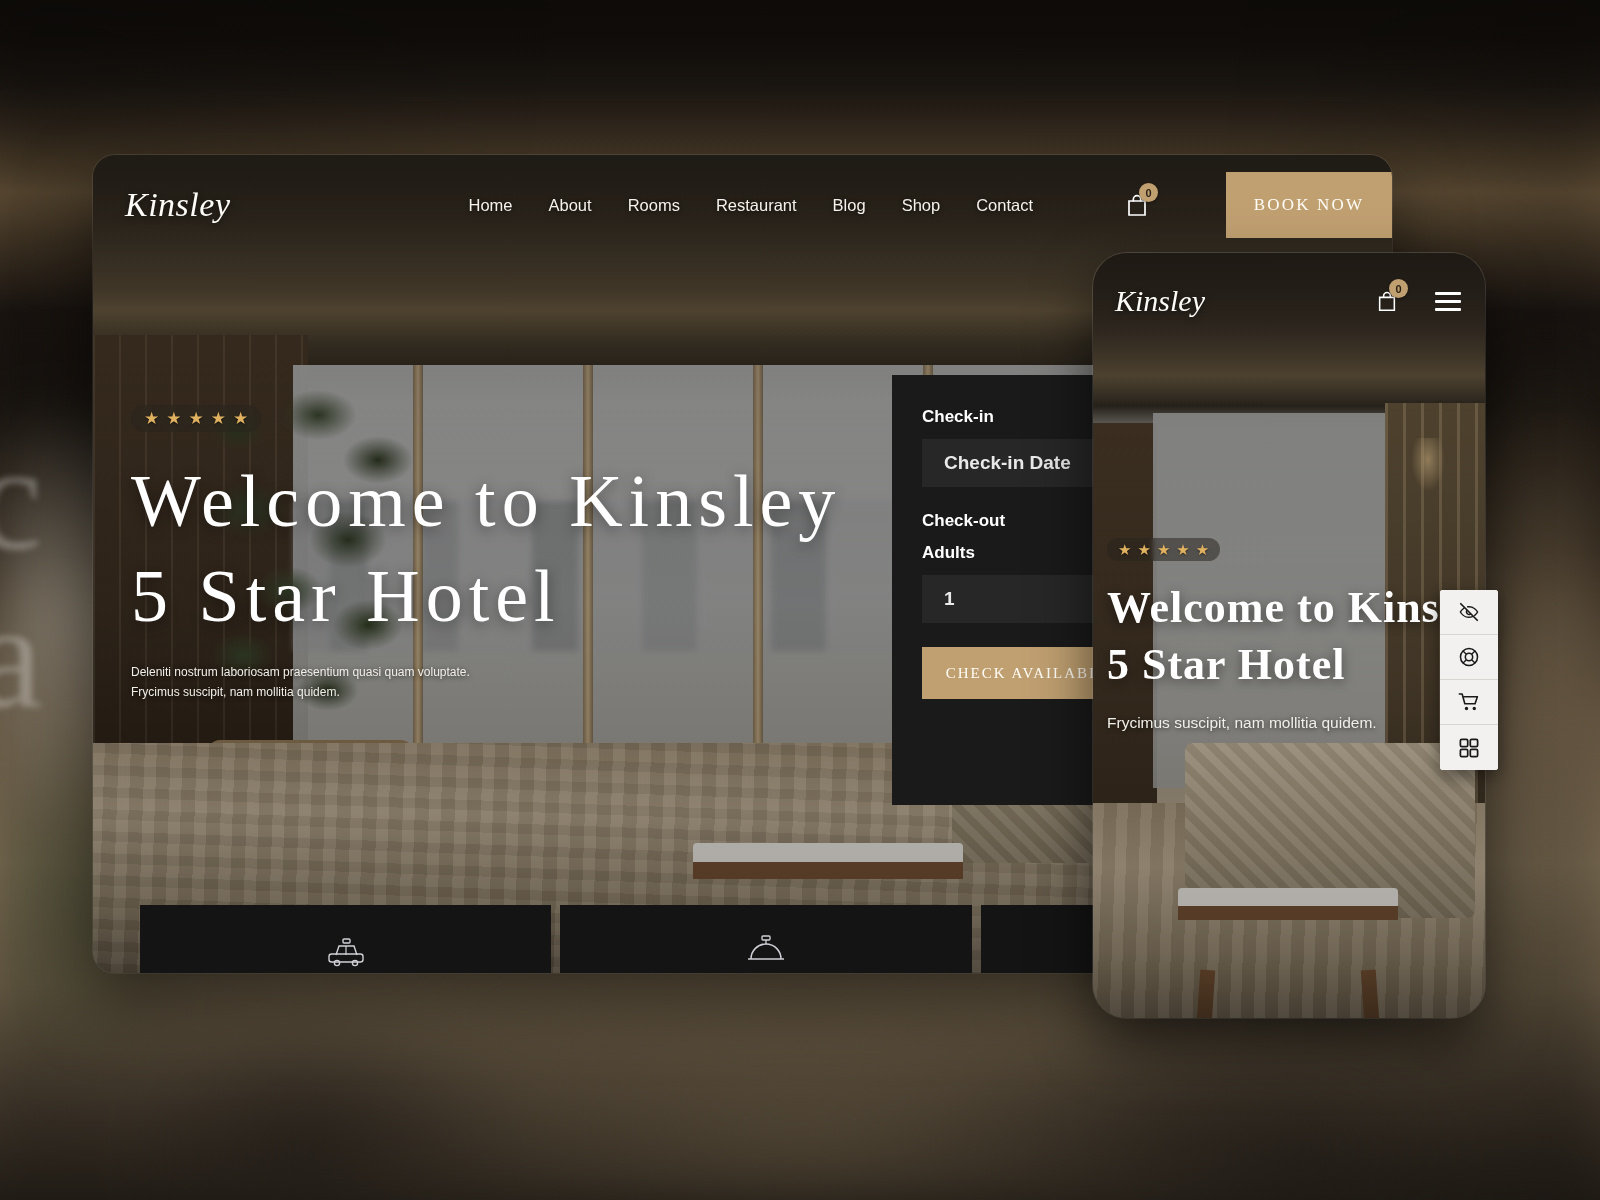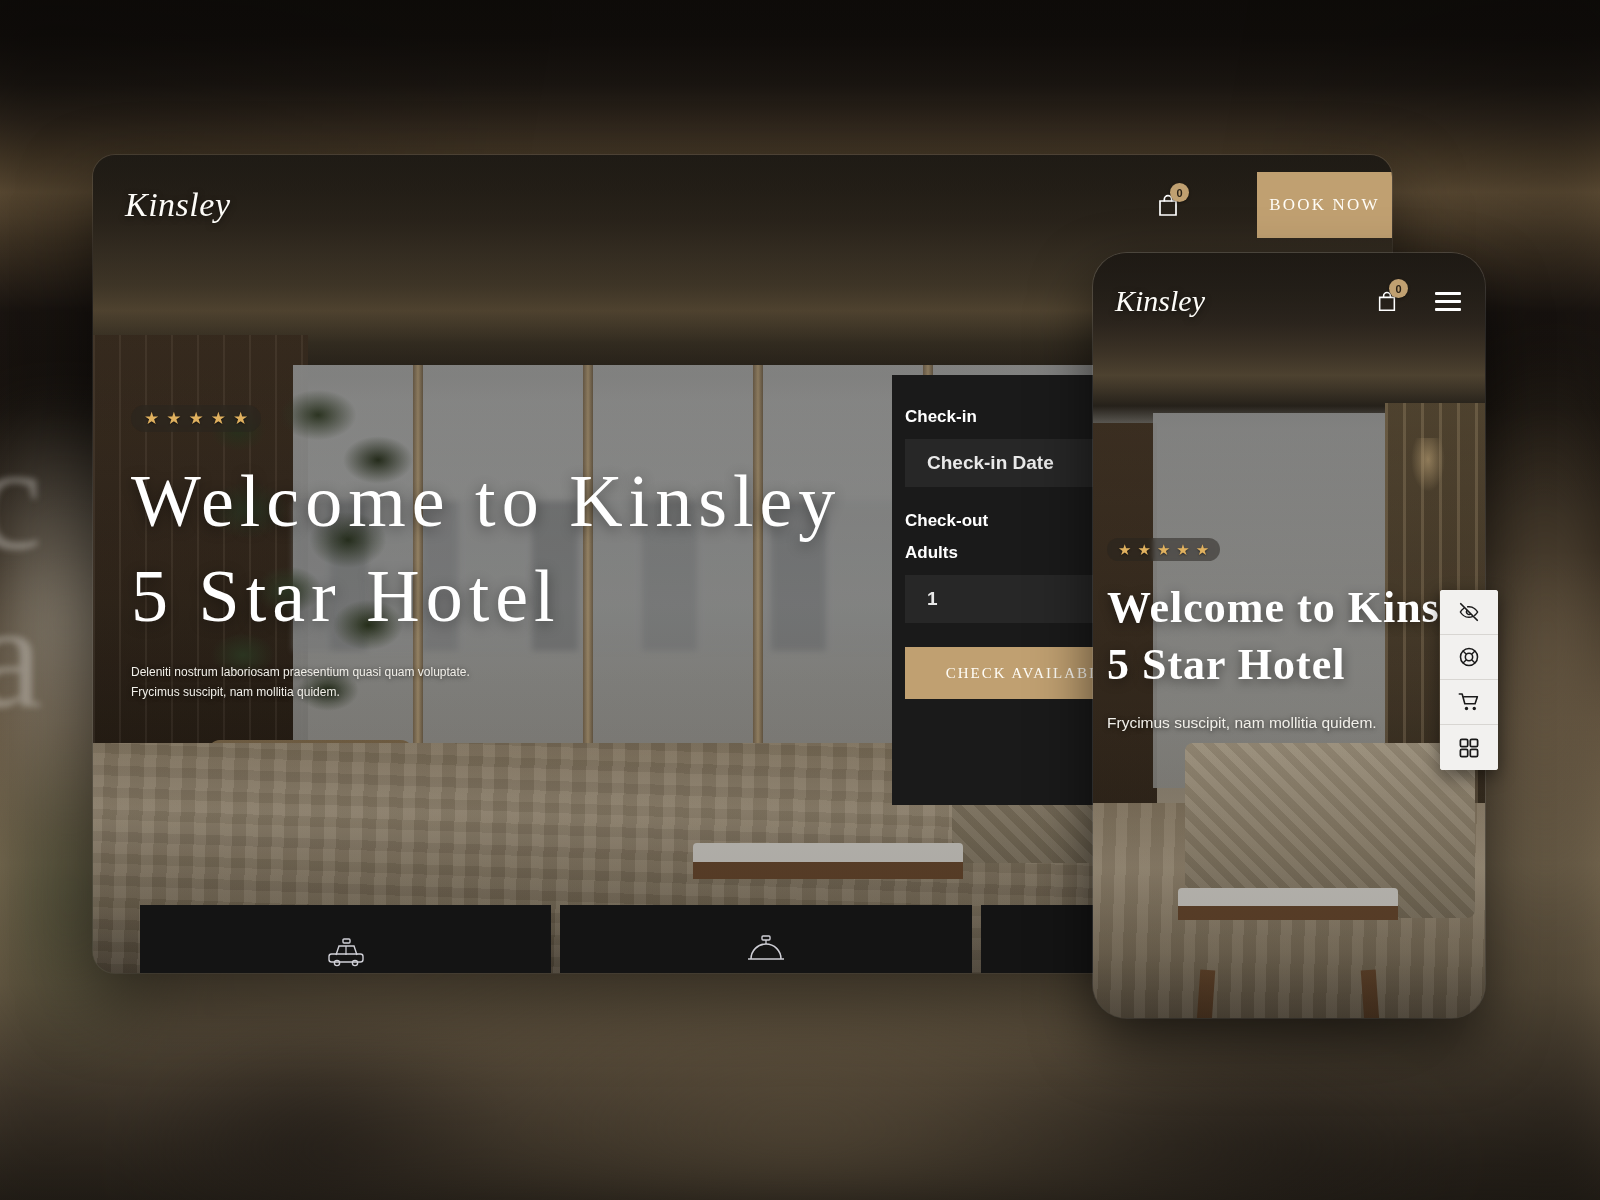--- a/index.html
+++ b/index.html
@@ -246,21 +246,21 @@
     border-radius: 50%;
     background: #c0a071;
     color: #2a2116;
     font-size: 11px;
     font-weight: 700;
     display: flex; align-items: center; justify-content: center;
     box-shadow: 0 1px 3px rgba(0,0,0,.4);
   }
   .book-btn {
     margin-left: 67px;
-    width: 135px; height: 66px;
+    width: 166px; height: 66px;
     background: #c0a071;
     color: #fffdf7;
     border: none;
     font-family: "Liberation Serif", serif;
     font-size: 17px;
     letter-spacing: 2.2px;
     cursor: pointer;
     display: flex; align-items: center; justify-content: center;
   }
 
@@ -298,21 +298,21 @@
     line-height: 1.65;
     text-shadow: 0 1px 5px rgba(0,0,0,.65);
   }
 
   
   .booking {
     position: absolute;
     right: 200px;
     top: 220px;
     width: 300px;
-    padding: 32px 13px 28px;
+    padding: 32px 30px 28px;
     background: #1a1a1a;
     z-index: 5;
     height: 430px;
   }
   .bk-label {
     color: #ffffff;
     font-size: 17px;
     font-weight: 700;
     margin-bottom: 12px;
   }
@@ -504,20 +504,29 @@
       <div class="dplant"></div>
       <div class="dbasket"></div>
       <div class="dfloor"></div>
       <div class="dsofa"></div>
       <div class="dtable"></div>
     </div>
     <div class="desktop-dim"></div>
 
     <div class="d-header">
       <div class="logo">Kinsley</div>
+      <nav class="d-nav">
+        <a href="#">Home</a>
+        <a href="#">About</a>
+        <a href="#">Rooms</a>
+        <a href="#">Restaurant</a>
+        <a href="#">Blog</a>
+        <a href="#">Shop</a>
+        <a href="#">Contact</a>
+      </nav>
       <div class="d-right">
         <div class="cart-wrap">
           <svg width="24" height="25" viewBox="0 0 24 25" fill="none">
             <path d="M4 8h16v14H4z" stroke="#ffffff" stroke-width="1.7"></path>
             <path d="M8.3 8.6V6.4a3.7 3.7 0 0 1 7.4 0v2.2" stroke="#ffffff" stroke-width="1.7" fill="none"></path>
           </svg>
           <span class="cart-badge">0</span>
         </div>
         <button class="book-btn">BOOK NOW</button>
       </div>

